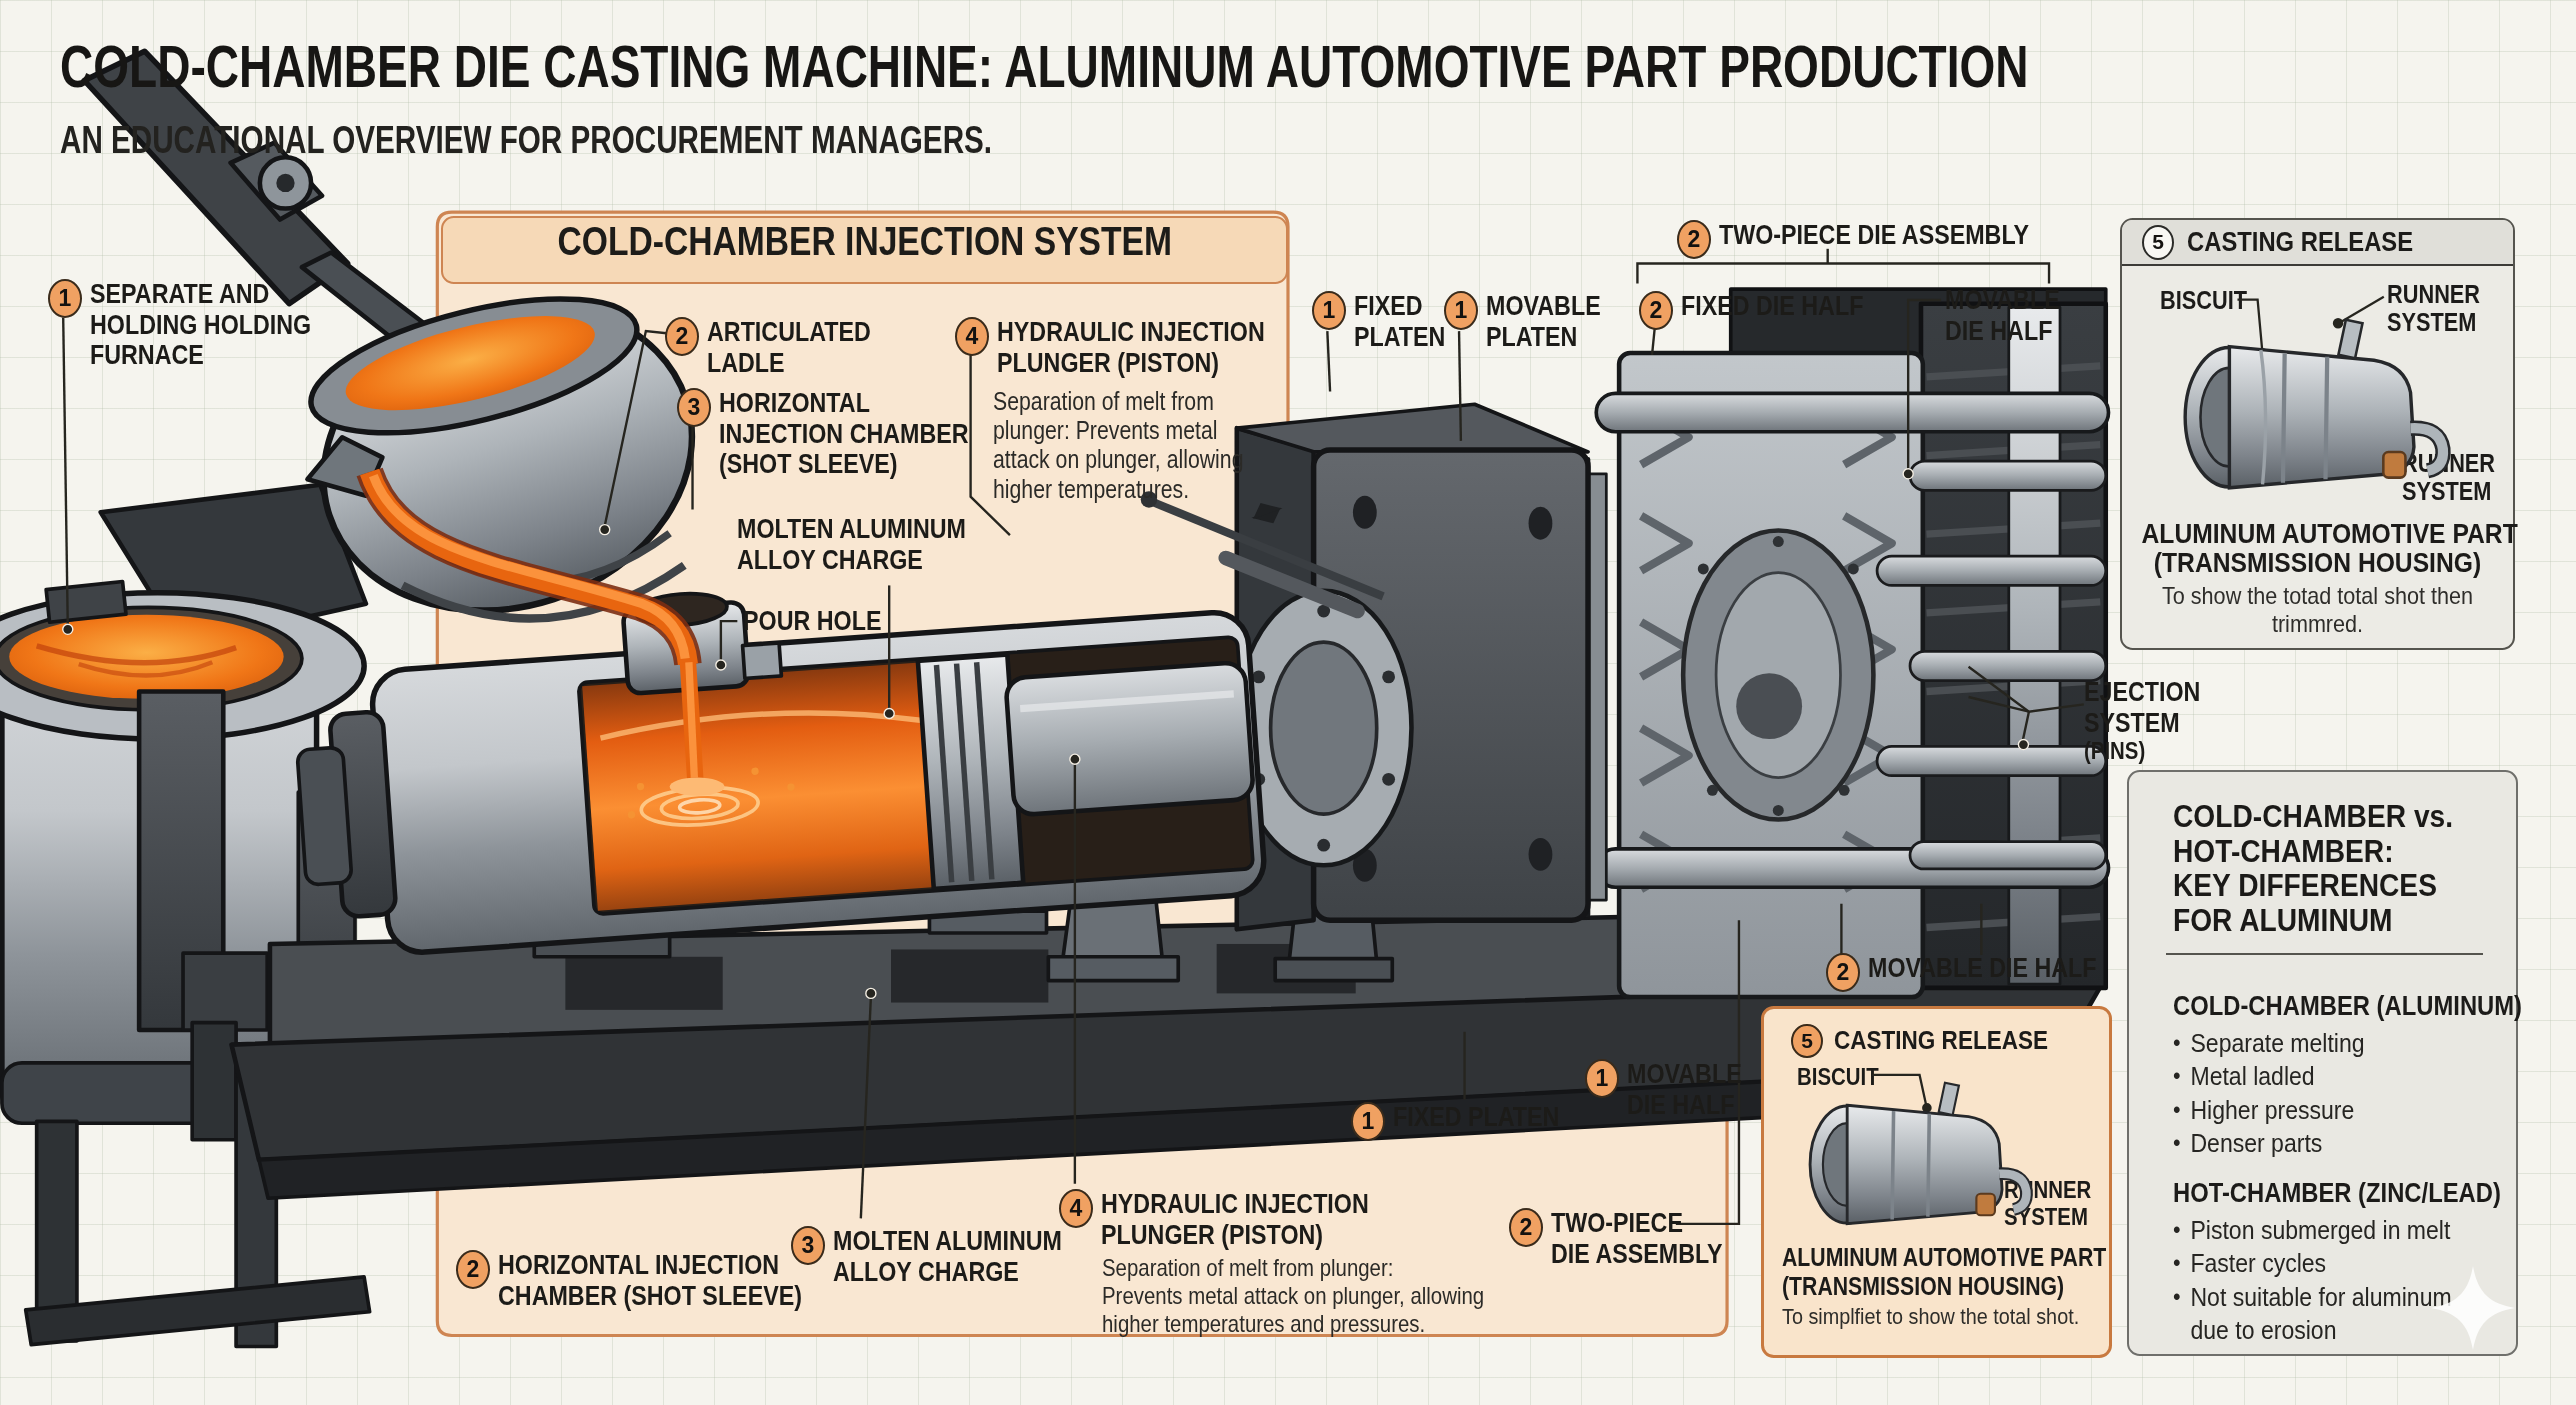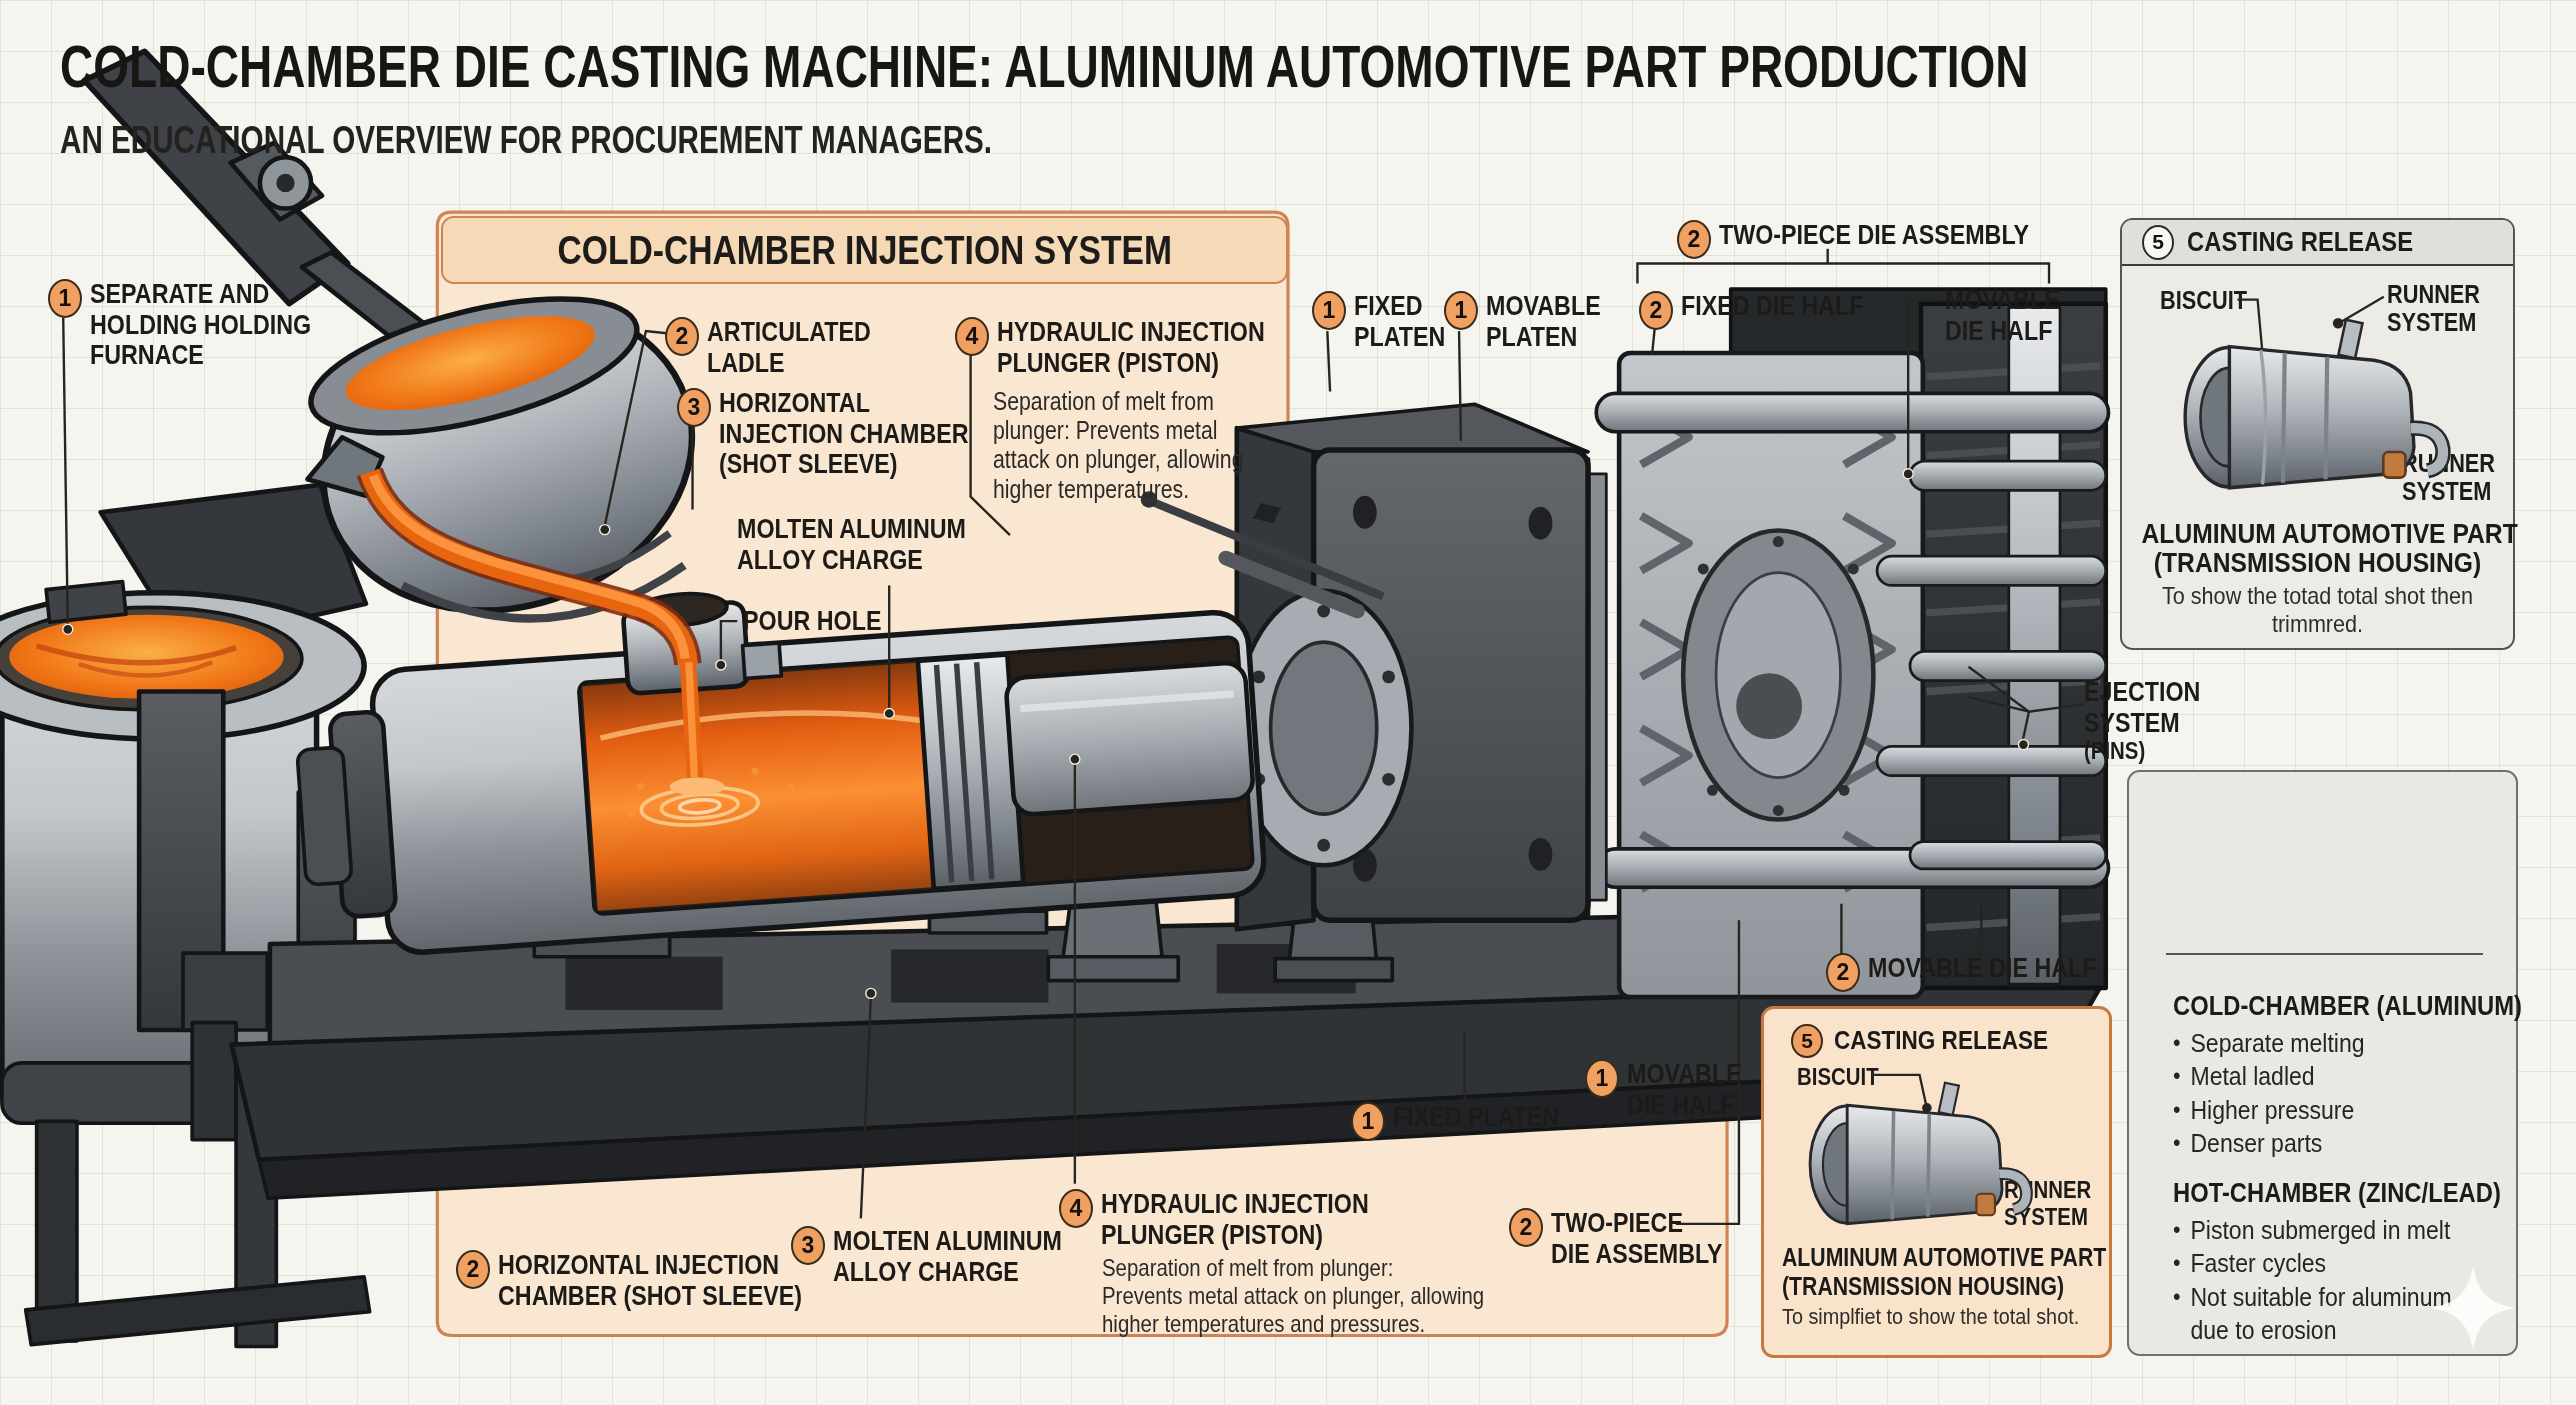--- a/index.html
+++ b/index.html
@@ -13,21 +13,21 @@
     background-size:51px 51px;
   }
   .abs{position:absolute;}
   svg{display:block;}
   
   .ttl{font-weight:bold;font-size:59px;letter-spacing:0;white-space:nowrap;
        transform:scaleX(.78);transform-origin:0 0;color:#171614;}
   .sub{font-weight:bold;font-size:38px;white-space:nowrap;
        transform:scaleX(.78);transform-origin:0 0;color:#23221f;}
   .banner{background:#f6d9b7;border:2.7px solid #ce8552;border-radius:12.8px;
-          display:flex;align-items:center;justify-content:center;}
+          display:flex;align-items:flex-start;justify-content:center;}
   .banner-tx{font-weight:bold;font-size:41px;white-space:nowrap;
              transform:scaleX(.82);color:#1d1c19;}
   .co{position:absolute;display:flex;gap:8.2px;align-items:flex-start;}
   .num{flex:0 0 auto;width:30px;height:35px;border-radius:50%;
        background:#f0a162;border:2.7px solid #3a2b1b;color:#141210;
        font-weight:bold;font-size:23px;display:flex;align-items:center;justify-content:center;}
   .tx{font-weight:bold;font-size:27.4px;line-height:1.12;white-space:nowrap;
       transform:scaleX(.85);transform-origin:0 0;color:#1c1b18;}
   .tx .sm{font-size:24px;}
   .desc{position:absolute;font-size:25px;line-height:1.06;white-space:nowrap;
@@ -514,20 +514,26 @@
       <rect x="236" y="146" width="26" height="30" rx="6" fill="#c07b3e" stroke="#5b3a1e" stroke-width="3"></rect>
     </g>
   </svg>
   <div class="pcent" style="top:298px">ALUMINUM AUTOMOTIVE PART</div>
   <div class="pcent" style="top:327px">(TRANSMISSION HOUSING)</div>
   <div class="pnote" style="top:362px">To show the totad total shot then</div>
   <div class="pnote" style="top:390px">trimmred.</div>
 </div>
 
 <div class="panel" style="left:2127px;top:770px;width:387px;height:582px;background:#e9e8e2;border-color:#6f6f6b">
+  <div class="abs" style="left:44px;top:27.4px" id="cmp-title">
+      <div class="cmp-title">COLD-CHAMBER vs.</div>
+      <div class="cmp-title">HOT-CHAMBER:</div>
+      <div class="cmp-title">KEY DIFFERENCES</div>
+      <div class="cmp-title">FOR ALUMINUM</div>
+    </div>
   <div class="cmp-div abs" style="left:37px;top:181px;width:317px"></div>
   <div class="abs" style="left:44px;top:201px" id="cmp-sections">
       <div class="cmp-h" style="margin-top: 16.5px;">COLD-CHAMBER (ALUMINUM)</div>
       <div class="cmp-b" style="margin-top: 5.5px;">
         <div class="bl">
           <span class="dot">•</span>
           <span>
             <div>Separate melting</div>
           </span>
         </div>

